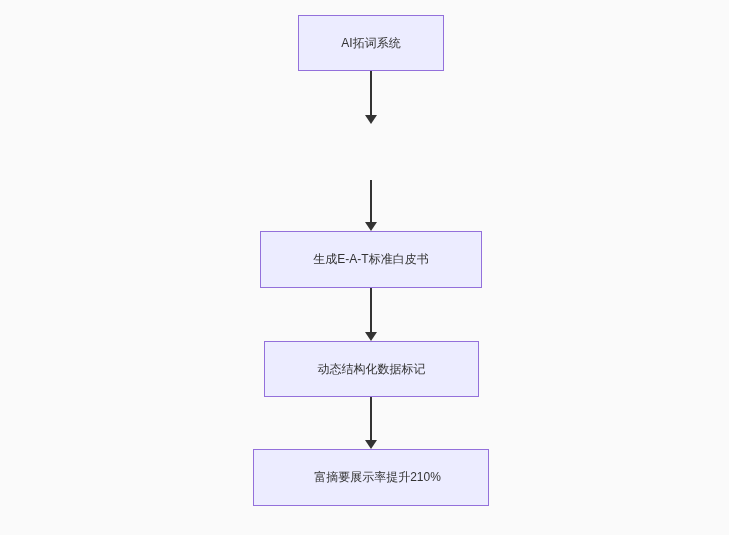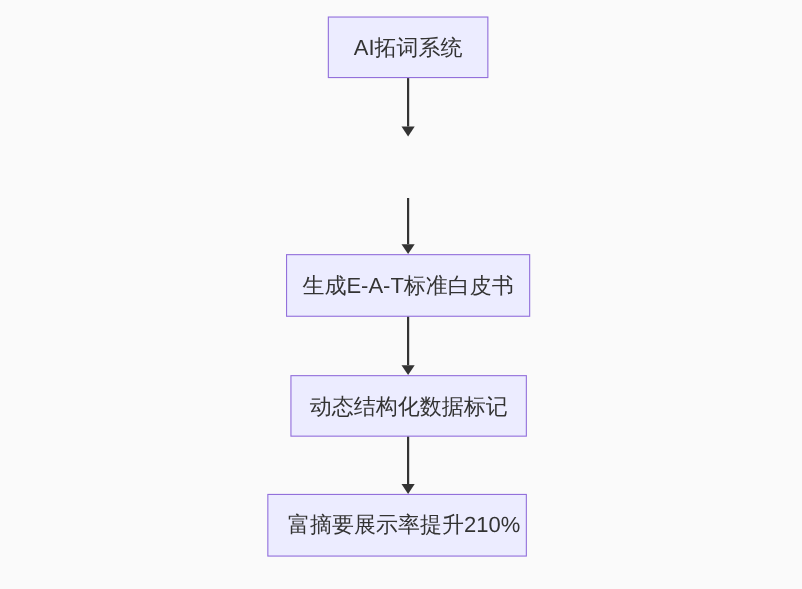--- a/index.html
+++ b/index.html
@@ -14,21 +14,21 @@
     height: 535px;
     background: #fafafa;
     overflow: hidden;
   }
   .node {
     position: absolute;
     box-sizing: border-box;
     background: #ececff;
     border: 1px solid #9370db;
     color: #333333;
-    font-size: 20px;
+    font-size: 12px;
     display: flex;
     align-items: center;
     justify-content: center;
     text-align: center;
     white-space: nowrap;
   }
   .edge {
     position: absolute;
     width: 14px;
     display: flex;
@@ -59,21 +59,21 @@
 
 
   <div class="node" style="left:264px; top:341px; width:215px; height:56px;">
     <span>动态结构化数据标记</span>
   </div>
 
   <div class="node" style="left:260px; top:231px; width:222px; height:57px;">
     <span>生成E-A-T标准白皮书</span>
   </div>
 
-  <div class="node" style="left:243px; top:449px; width:236px; height:57px;padding-left:13px;">
+  <div class="node" style="left:253px; top:449px; width:236px; height:57px;padding-left:13px;">
     <span>富摘要展示率提升210%</span>
   </div>
 
   <div class="edge" style="left:364px; top:71px; height:53px;">
     <div class="line"></div>
     <div class="head"></div>
   </div>
 
   <div class="edge" style="left:364px; top:180px; height:51px;">
     <div class="line"></div>

